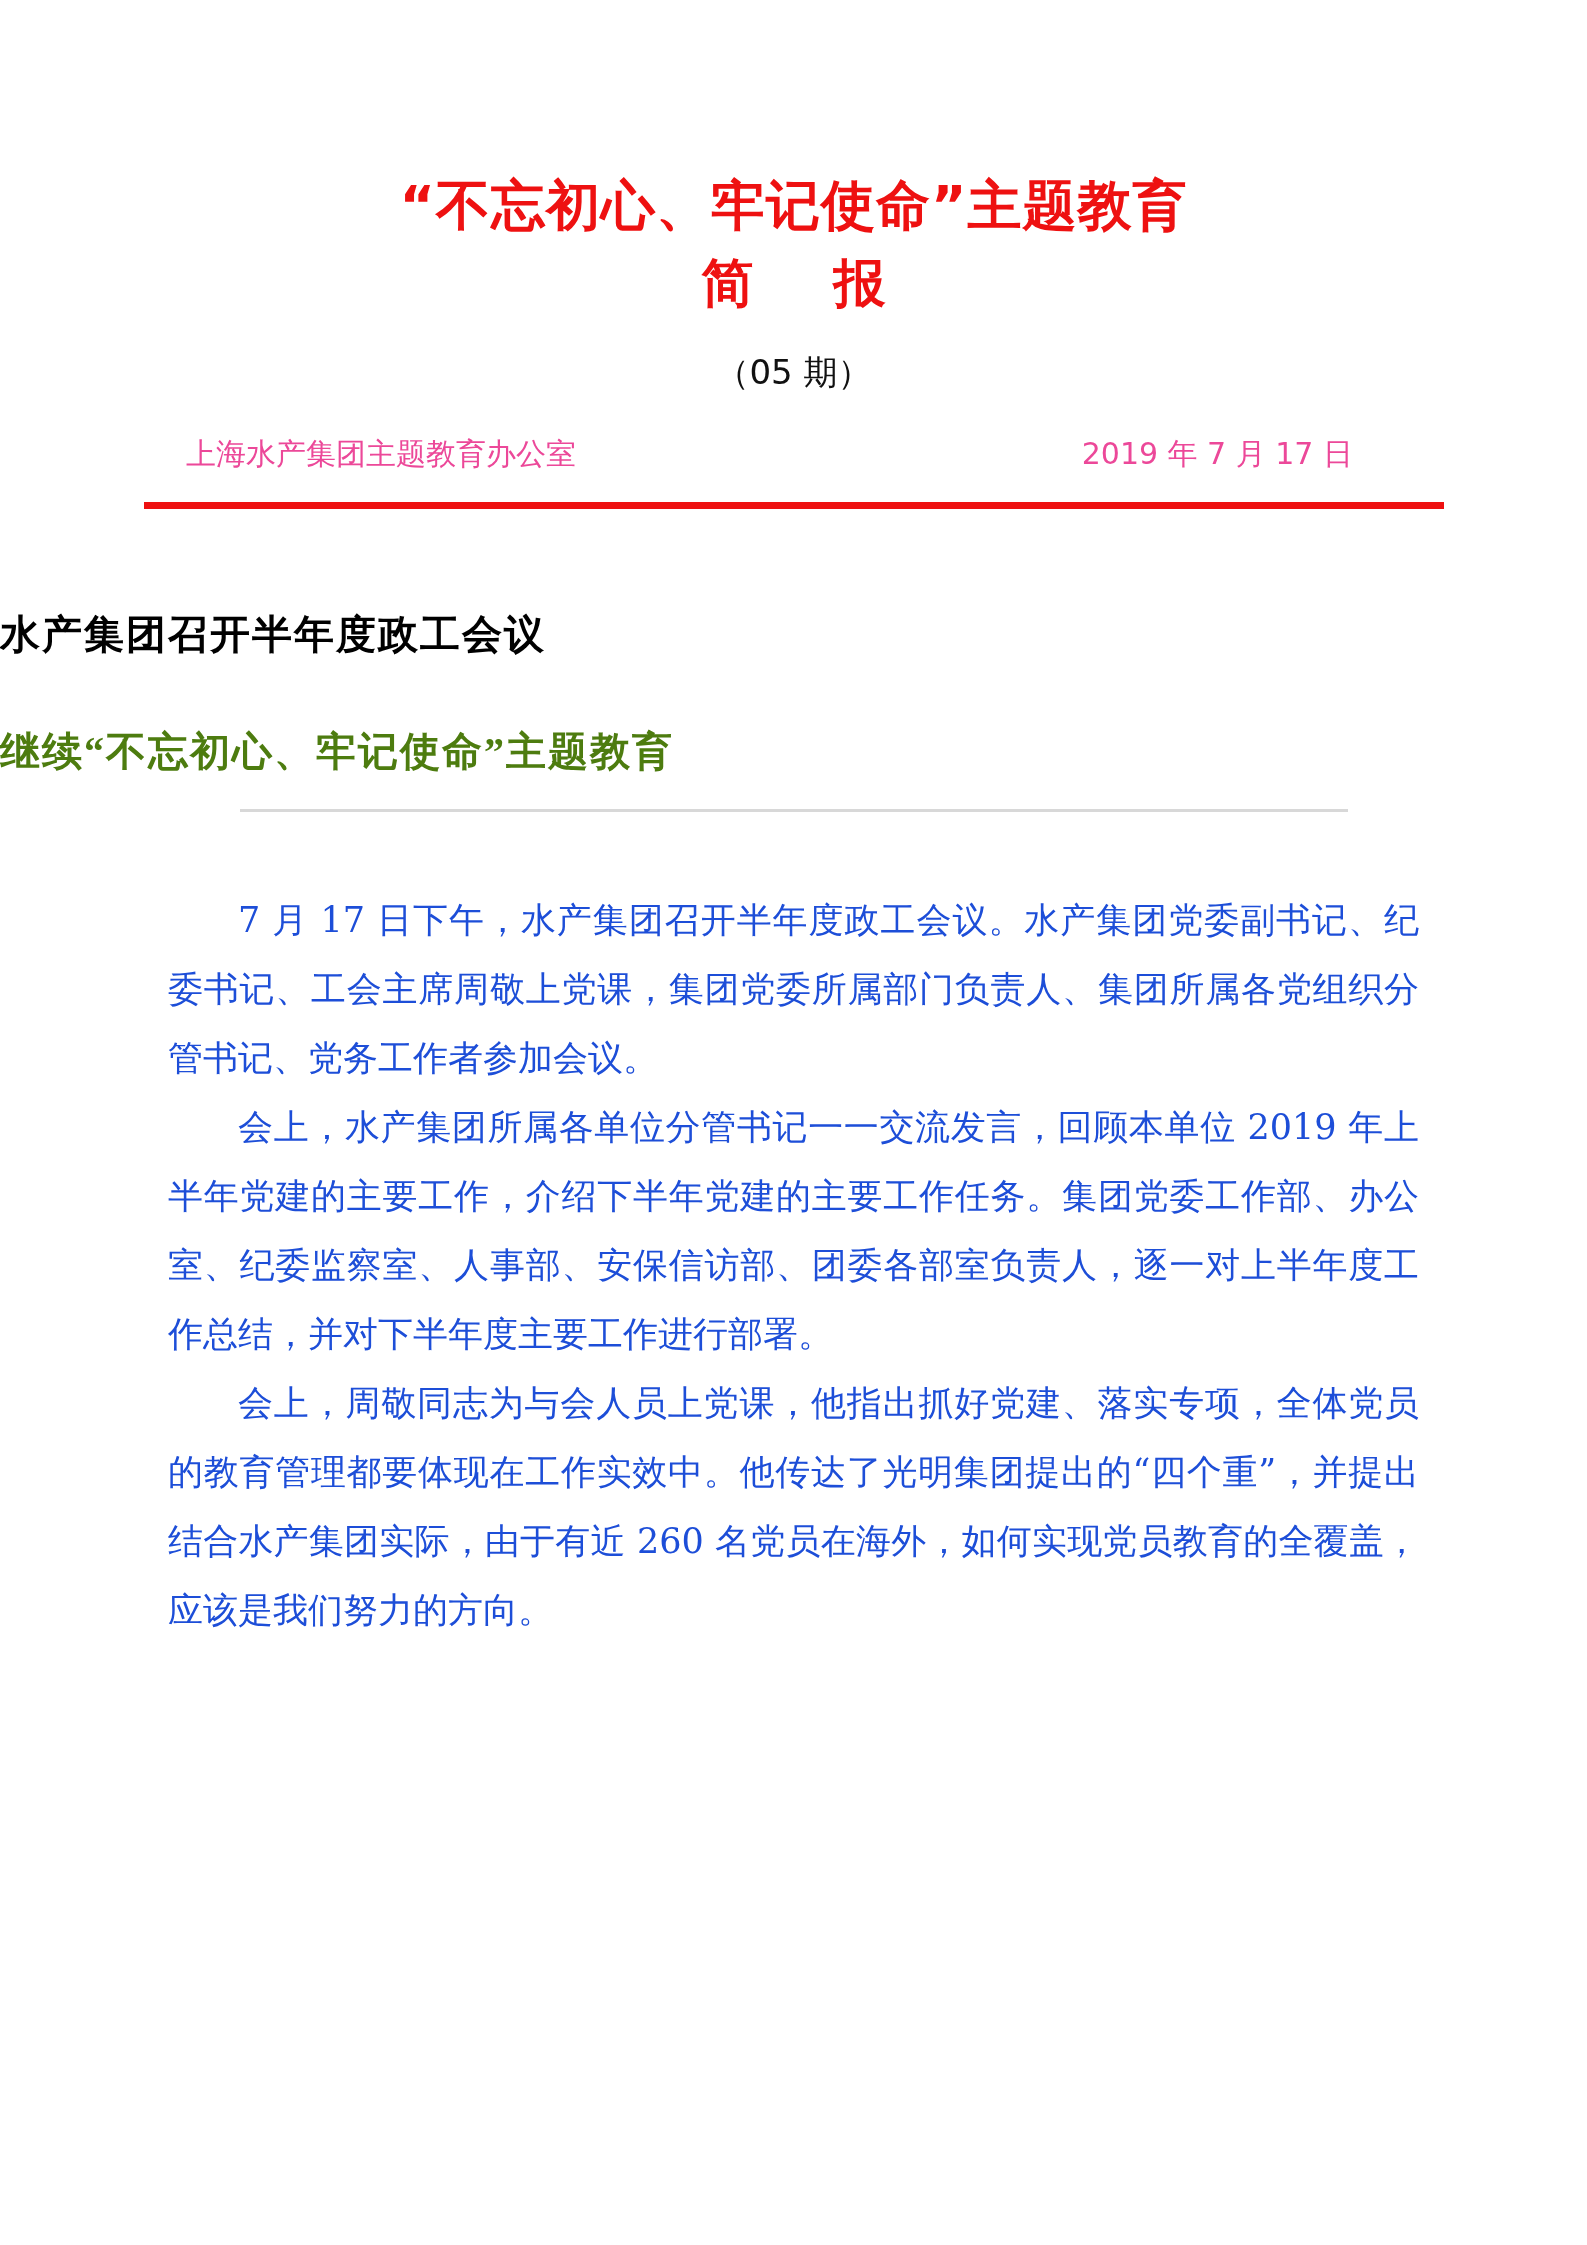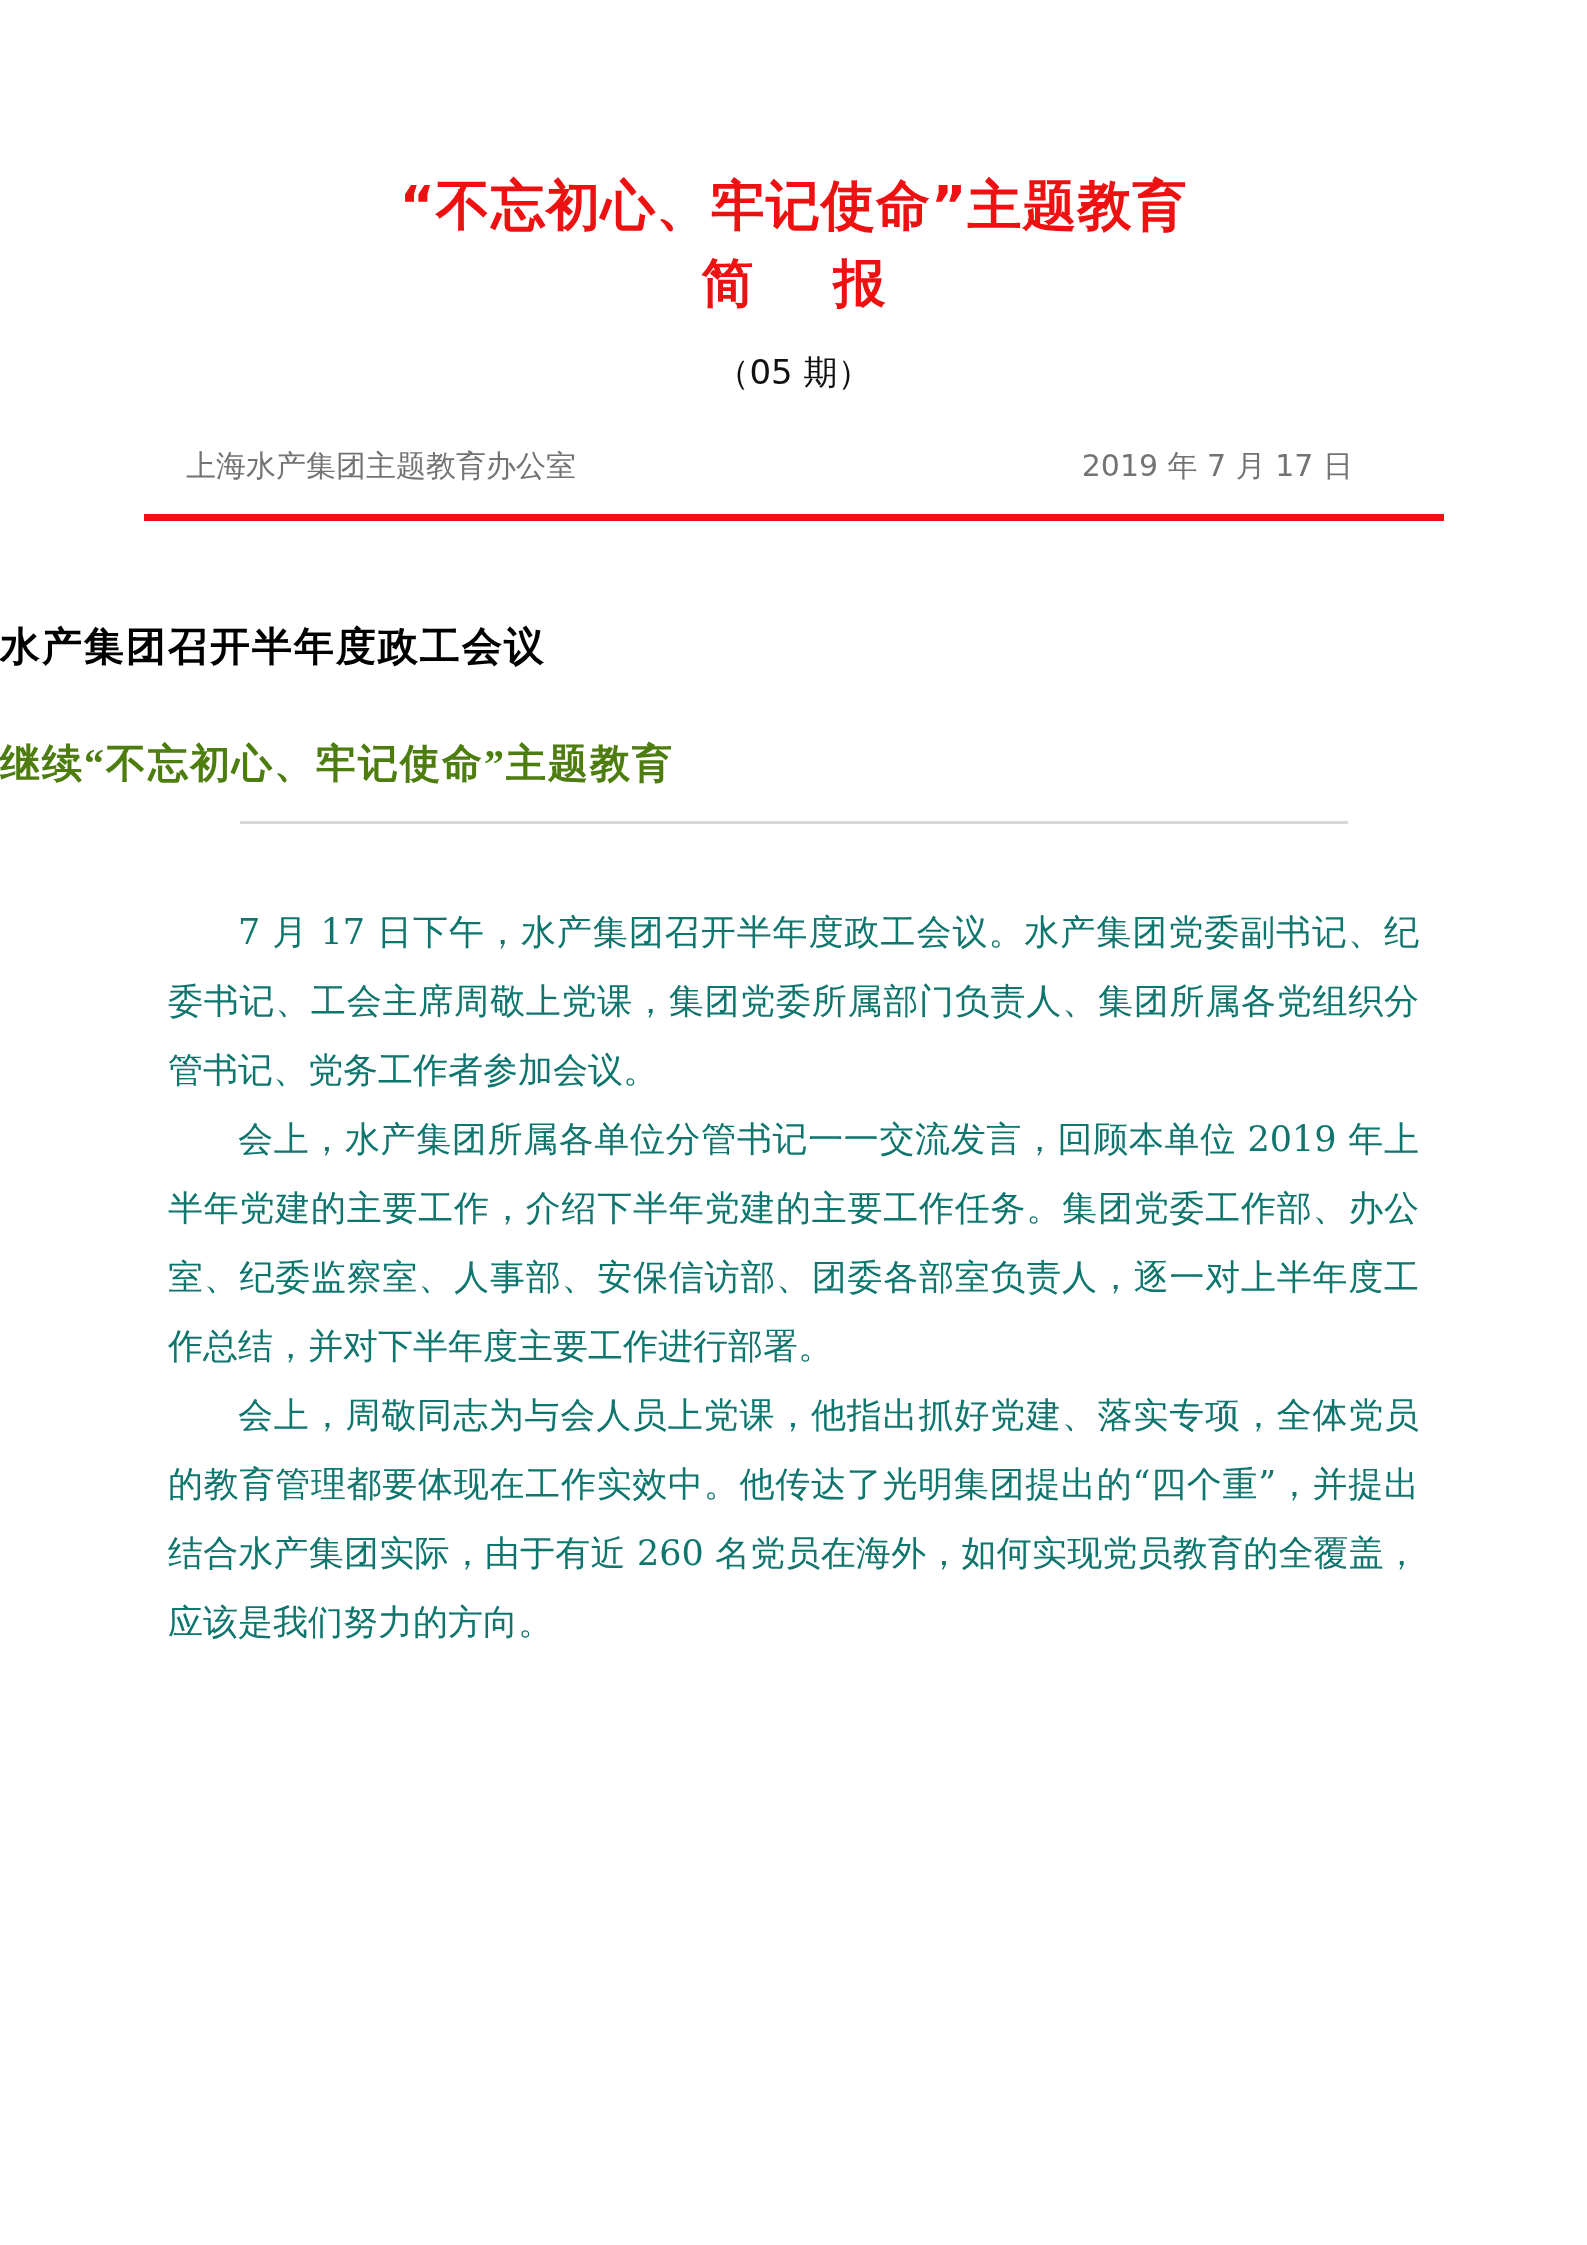--- a/index.html
+++ b/index.html
@@ -43,29 +43,29 @@
     margin-top: 28px;
     text-align: center;
     font-family: "DejaVu Sans", "Liberation Sans", sans-serif;
     font-size: 34px;
     line-height: 44px;
     color: #111111;
   }
 
   
   .imprint {
-    margin-top: 50px;
+    margin-top: 38px;
     padding: 0 186px 0 186px;
     display: flex;
     justify-content: space-between;
     align-items: flex-end;
     font-family: "DejaVu Sans", "Liberation Sans", sans-serif;
     font-size: 30px;
     line-height: 44px;
-    color: #737373;
+    color: #ec4899;
   }
   .imprint-date {
     padding-right: 48px;
   }
   .rule-red {
     margin: 26px auto 0 auto;
     width: 1300px;
     height: 7px;
     background: #ee1111;
   }
@@ -101,21 +101,21 @@
   
   .body-copy {
     margin-top: 74px;
     padding: 0 168px 0 168px;
   }
   .body-copy p {
     margin: 0 0 0 0;
     font-family: "DejaVu Serif", "Liberation Serif", serif;
     font-size: 35px;
     line-height: 69px;
-    color: #0f766e;
+    color: #1d4ed8;
     text-align: justify;
     text-justify: inter-ideograph;
     text-indent: 2em;
     letter-spacing: 0px;
   }
 </style>
 </head>
 <body>
 
 <div class="page">

